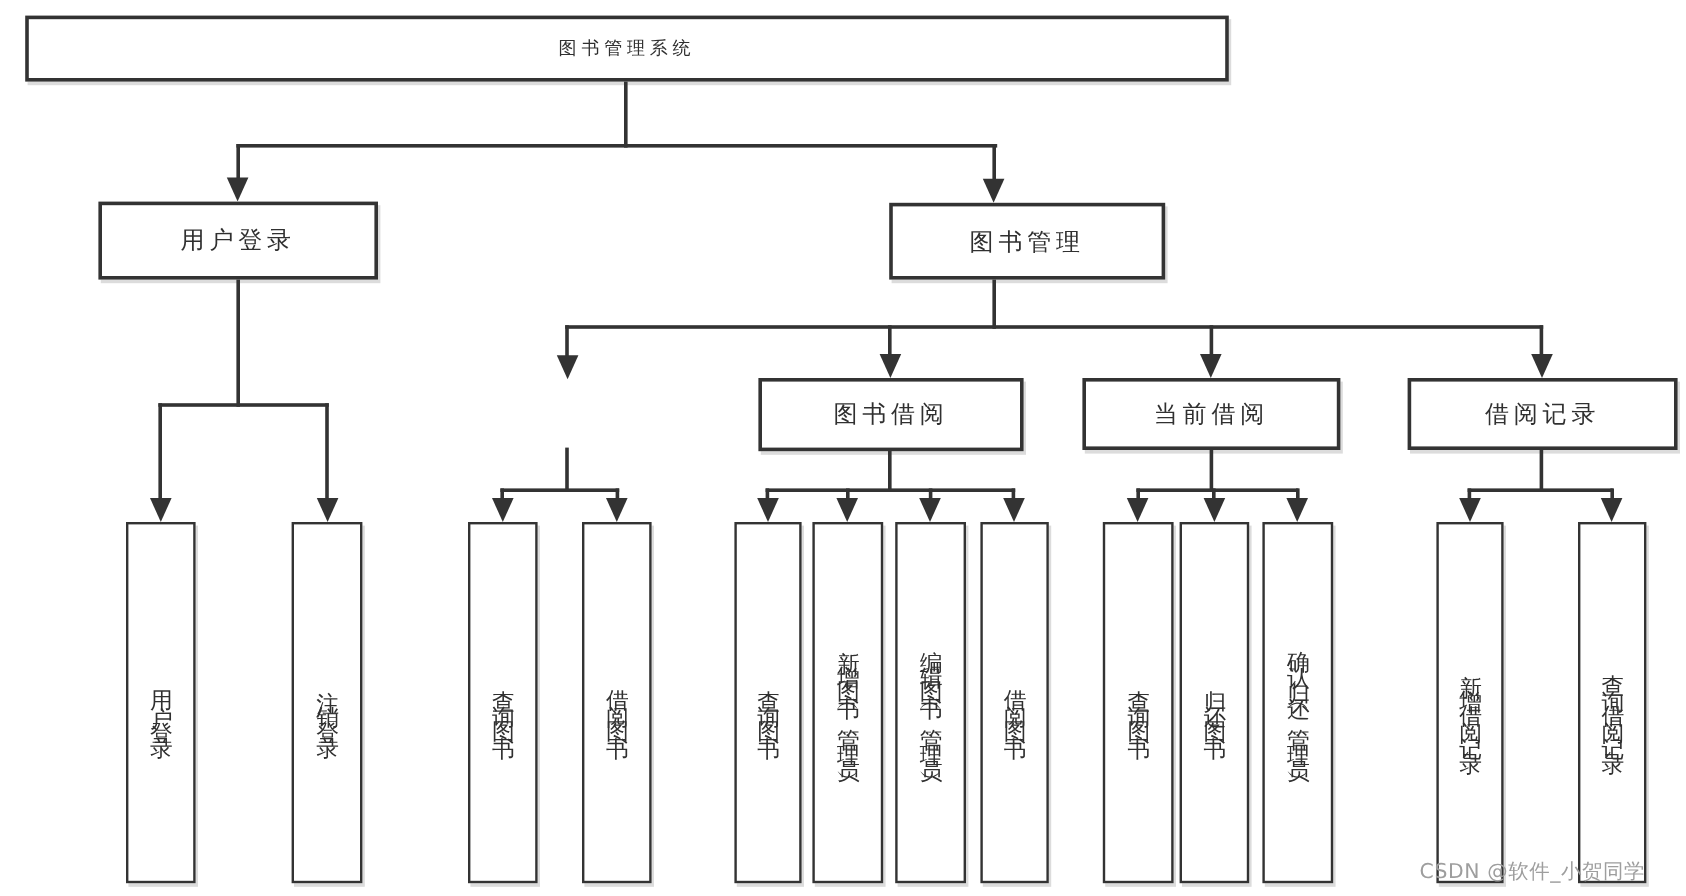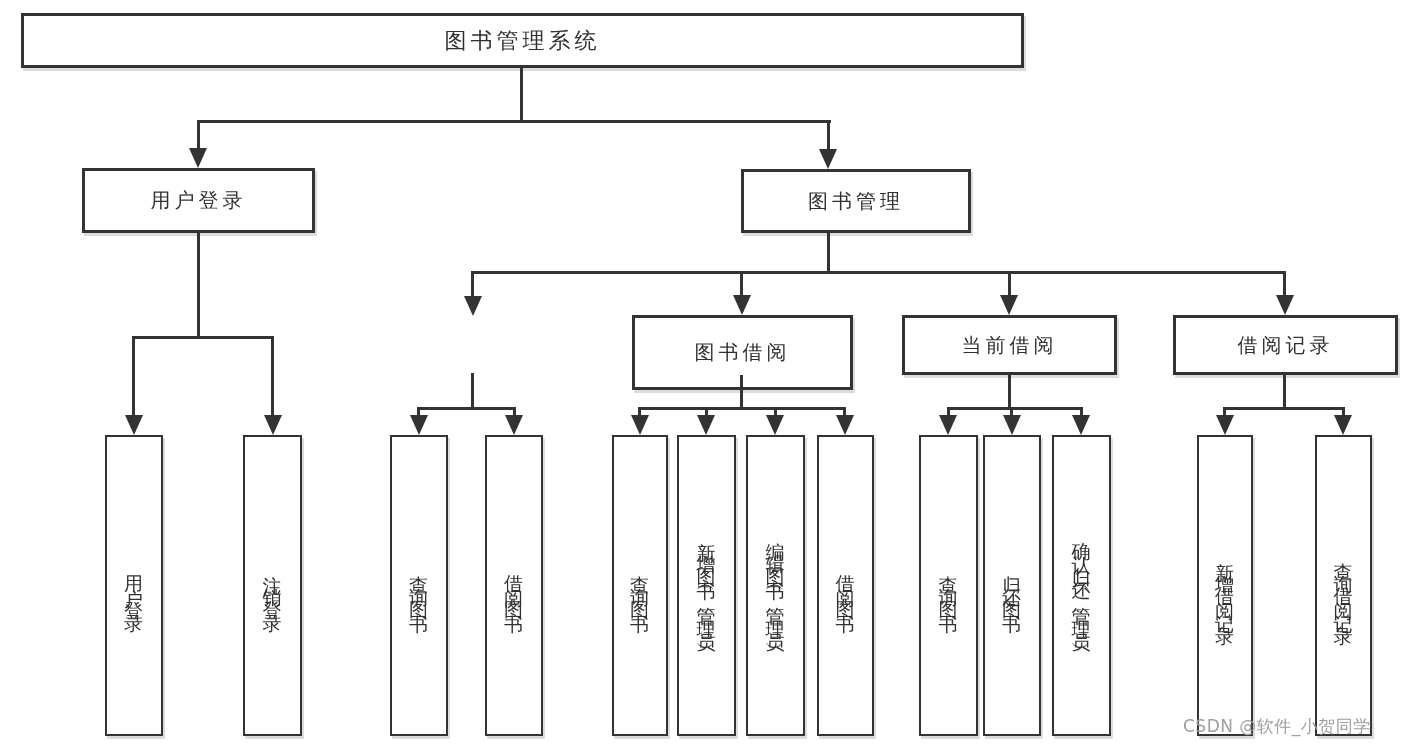--- a/index.html
+++ b/index.html
@@ -7,21 +7,21 @@
     width:1405px;height:747px;position:relative;background:#ffffff;
     font-family:"DejaVu Sans","Liberation Sans",sans-serif;
     overflow:hidden;color:#2f2f2f;
   }
   .box{
     position:absolute;background:#ffffff;border:3px solid #333333;
     box-sizing:border-box;display:flex;align-items:center;justify-content:center;
     box-shadow:2px 3px 0 rgba(130,130,130,.28);
   }
   .htext{font-size:20px;letter-spacing:4px;color:#303030;white-space:nowrap;}
-  .root .htext{font-size:22px;}
+  .root .htext{font-size:15px;}
   .leaf{border-width:2.5px;}
   .vtext{
     writing-mode:vertical-rl;text-orientation:mixed;
     font-size:19px;line-height:1;letter-spacing:13px;color:#303030;
   }
   .vl,.hl{position:absolute;background:#333333;}
   .vl{width:3px;}
   .hl{height:3px;}
   .arr{
     position:absolute;width:0;height:0;
@@ -31,21 +31,21 @@
   .watermark{
     position:absolute;left:1183px;top:715px;z-index:6;
     font-size:17px;letter-spacing:.5px;color:#9e9e9e;white-space:nowrap;
   }
 
   
   .n-root{left:21px;top:13px;width:1003px;height:55px;}
   .n-login{left:82px;top:168px;width:233px;height:65px;}
   .n-mgmt{left:713px;top:169px;width:230px;height:64px;margin-left:28px;}
   .n-newbook{left:363px;top:316px;width:221px;height:57px;}
-  .n-borrow{left:632px;top:315px;width:221px;height:75px;}
+  .n-borrow{left:632px;top:315px;width:221px;height:61px;}
   .n-current{left:902px;top:315px;width:215px;height:60px;}
   .n-records{left:1173px;top:315px;width:225px;height:60px;}
   .lf{top:435px;height:301px;}
   .lf1{left:105px;width:58px;}  .lf2{left:243px;width:59px;}
   .lf3{left:390px;width:58px;}  .lf4{left:485px;width:58px;}
   .lf5{left:612px;width:56px;}  .lf6{left:677px;width:59px;}
   .lf7{left:746px;width:59px;}  .lf8{left:817px;width:57px;}
   .lf9{left:919px;width:59px;}  .lf10{left:983px;width:58px;}
   .lf11{left:1052px;width:59px;}.lf12{left:1197px;width:56px;}
   .lf13{left:1315px;width:57px;}

